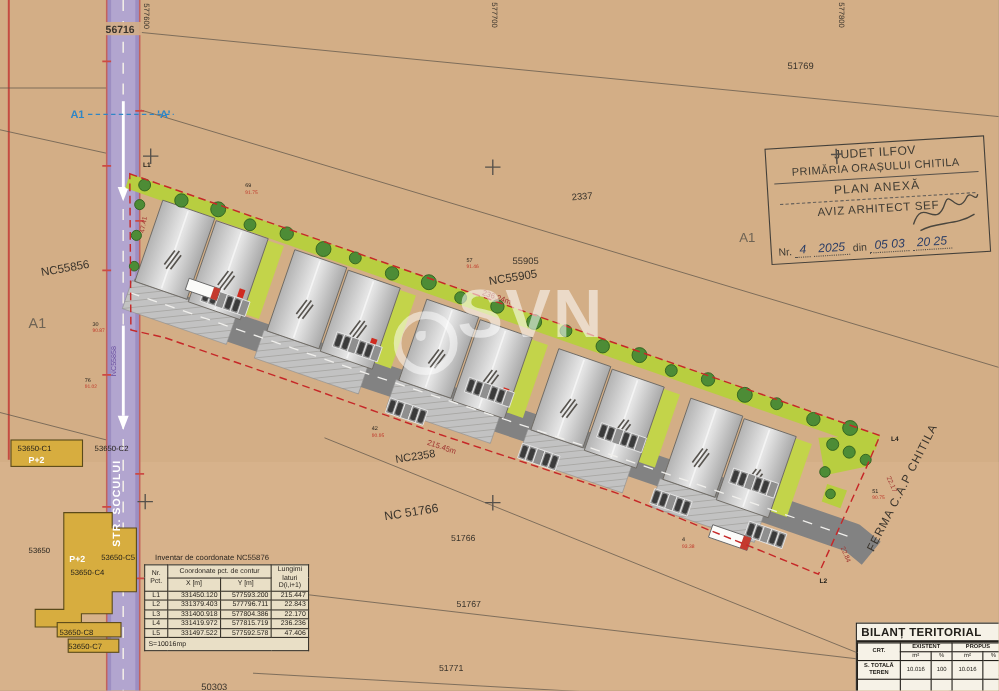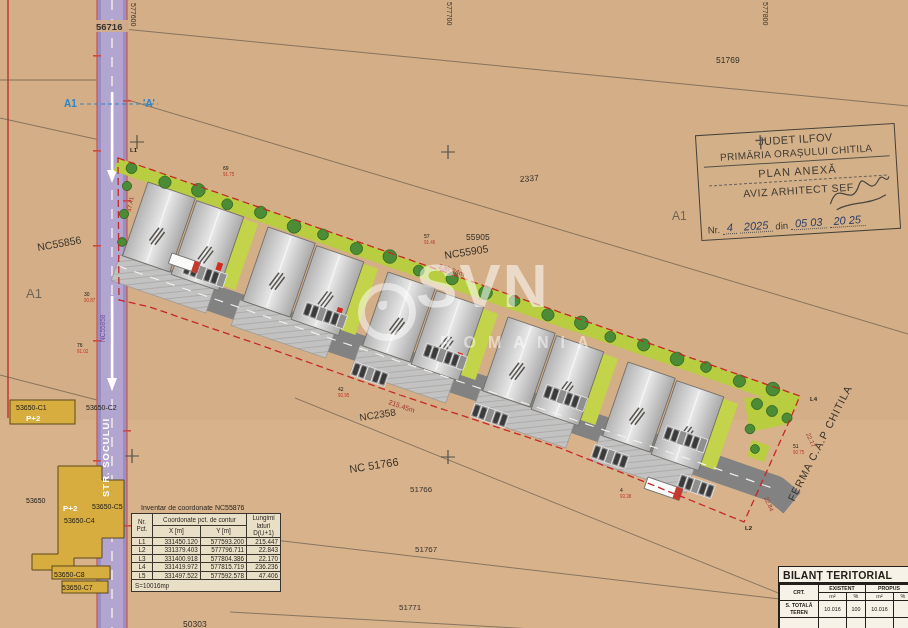--- a/index.html
+++ b/index.html
@@ -486,21 +486,20 @@
           <text x="793" y="448" font-size="5" fill="#23201b">51</text>
           <text x="793" y="454" font-size="4.5" fill="#c0392b">90.75</text>
         </g>
       </g>
 </svg>
 
 <div id="watermark" class="overlay">
   <div id="wm-ring"></div>
   <div id="wm-drop"></div>
   <div id="wm-brand">SVN</div>
-  <div id="wm-country">ROMANIA</div>
 </div>
 
 <div id="stamp" class="overlay">
   <div class="srow s1">JUDET ILFOV</div>
   <div class="srow s2">PRIMĂRIA ORAȘULUI CHITILA</div>
   <div class="srow s3">PLAN ANEXĂ</div>
   <div class="srow s4">AVIZ ARHITECT SEF</div>
   <svg id="stampcross" viewBox="0 0 12 16">
     <path d="M6,1 V15 M1,6 H11" stroke="#55504a" stroke-width="1.4" fill="none"></path>
   </svg>

